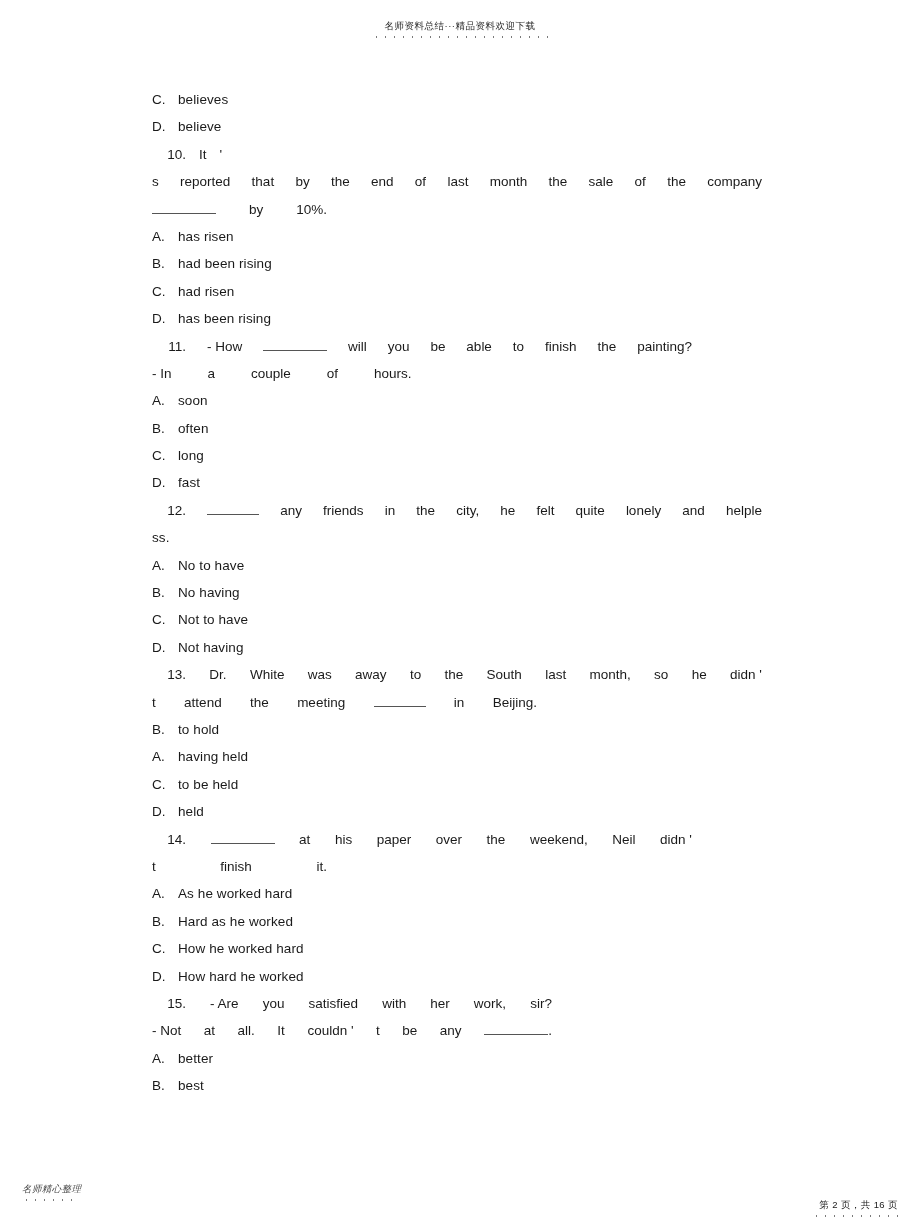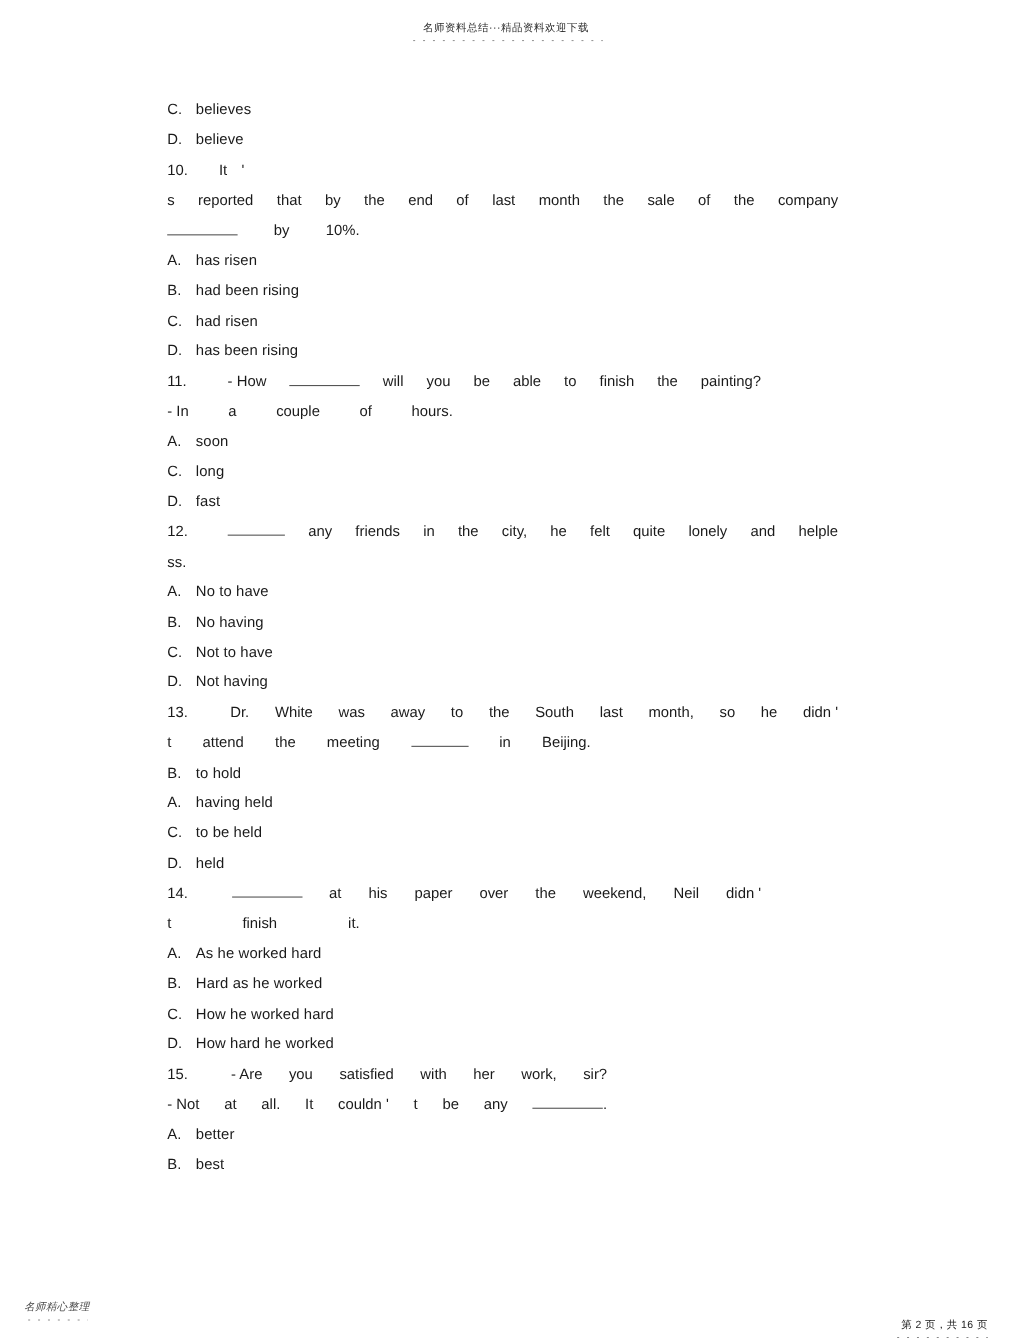--- a/index.html
+++ b/index.html
@@ -75,20 +75,21 @@
   
   .jline {
     display: flex;
     justify-content: space-between;
     align-items: baseline;
     font-size: 13.5px;
     line-height: 27.4px;
     height: 27.4px;
     color: #1a1a1a;
     white-space: nowrap;
+    text-align: right;
   }
   .jline.narrow { justify-content: flex-start; }
   .jline.narrow > span { margin-right: 13px; }
   .jline.narrow > span:last-child { margin-right: 0; }
 
   .jline .w { display: inline-block; }
 
   
   .jline.spread-full { width: 610px; }
   .jline.spread-540 { width: 540px; }
@@ -211,20 +212,23 @@
     <span class="w">- In</span>
     <span class="w">a</span>
     <span class="w">couple</span>
     <span class="w">of</span>
     <span class="w">hours.</span>
   </div>
   <div class="line">
     <span class="opt-key">A.</span><span class="opt-val">soon</span>
   </div>
   <div class="line">
+    <span class="opt-key">B.</span><span class="opt-val">often</span>
+  </div>
+  <div class="line">
     <span class="opt-key">C.</span><span class="opt-val">long</span>
   </div>
   <div class="line">
     <span class="opt-key">D.</span><span class="opt-val">fast</span>
   </div>
 
   <div class="jline spread-full">
     <span class="q-num w">12.</span>
     <span class="blank b-med"></span>
     <span class="w">any</span>

